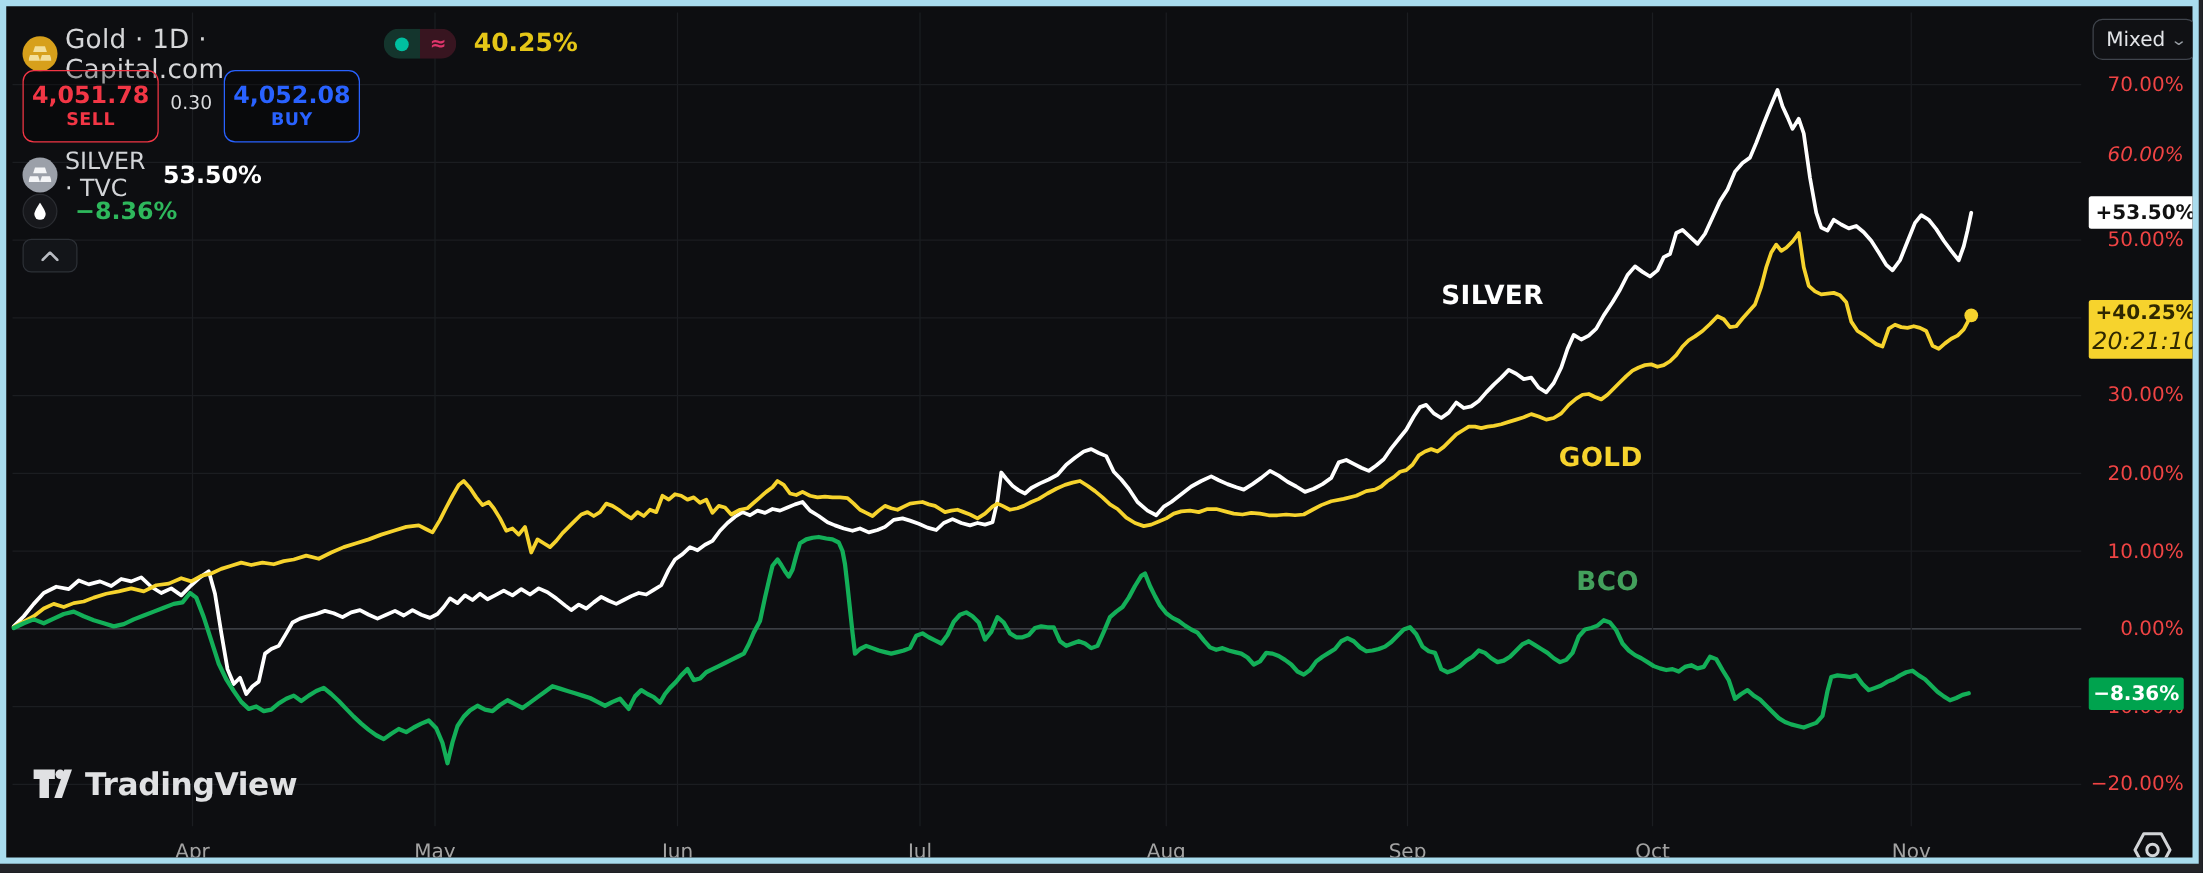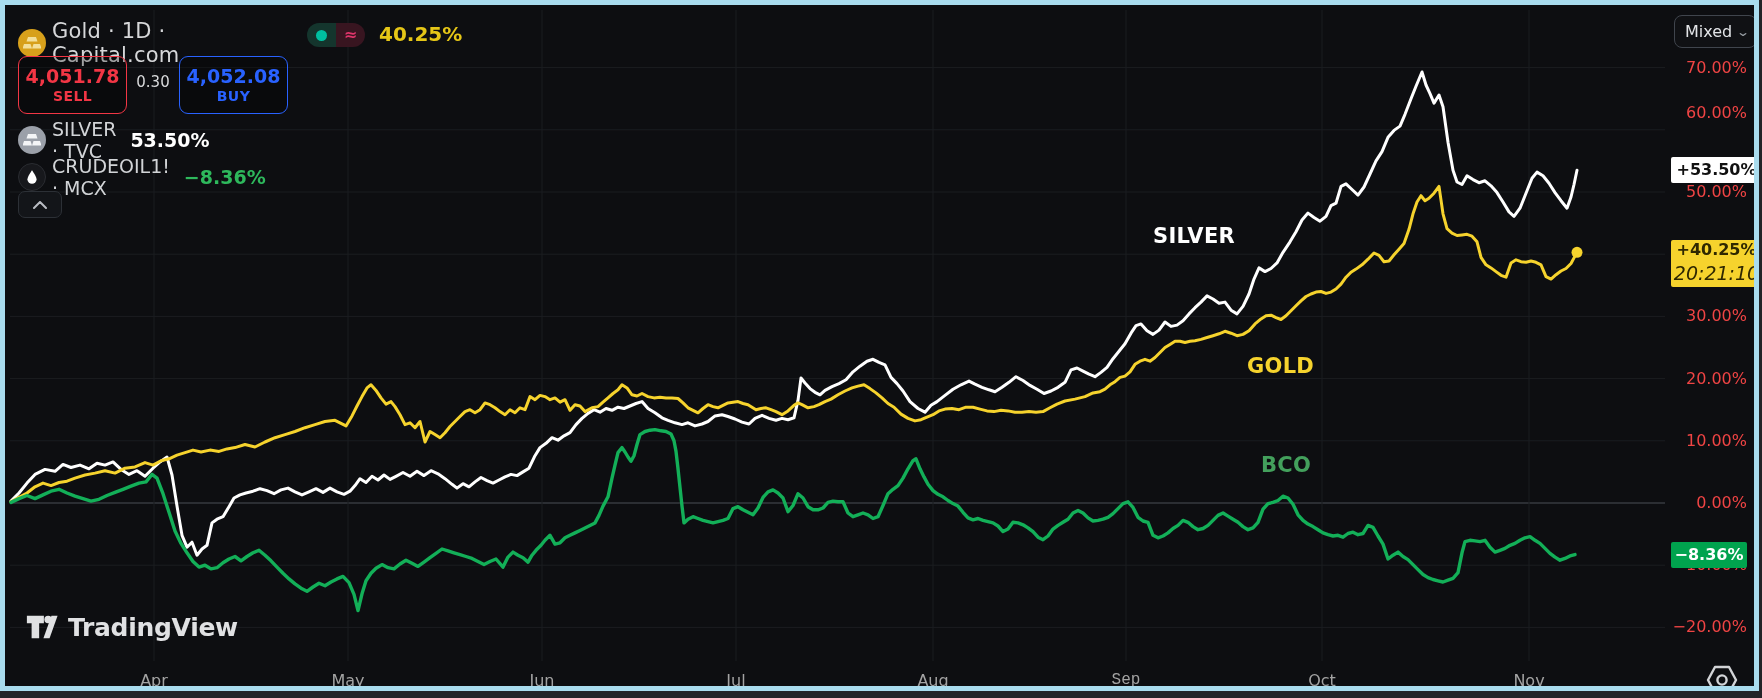--- a/index.html
+++ b/index.html
@@ -135,37 +135,36 @@
           </span>
           <span class="cmp-name" style="margin-left:6px;">SILVER · TVC</span>
           <span class="cmp-val" id="cmp-val-0" style="color: rgb(255, 255, 255);">53.50%</span>
         </div>
         <div class="lrow" style="left:13px;top:150px;">
           <span class="sym-icon" style="background:#17181c;border:1px solid #2a2c31;">
             <svg width="14" height="16" viewBox="0 0 24 28">
                 <path d="M12 2 C12 2 4 13 4 18 a8 8 0 0 0 16 0 C20 13 12 2 12 2 Z" fill="#ffffff"></path>
               </svg>
           </span>
-          <span class="cmp-name" style="margin-left:6px;">CRUDEOIL1! · MCX</span>
           <span class="cmp-val" id="cmp-val-1" style="color: rgb(46, 184, 92);">−8.36%</span>
         </div>
         <div class="collapse-btn">
           <svg width="14" height="8" viewBox="0 0 14 8">
               <polyline points="1,7 7,1 13,7" fill="none" stroke="#b9bcc2" stroke-width="2" stroke-linecap="round" stroke-linejoin="round"></polyline>
             </svg>
         </div>
       </div>
 
       <div class="right-axis" id="right-axis">
         <div class="dropdown">
           <span class="dd-label">Mixed</span>
           <span class="dd-chev">⌄</span>
         </div>
       <span class="ytick" style="top: 52.6px;">70.00%</span>
-          <span class="ytick" style="top: 98px;">60.00%</span>
+          <span class="ytick" style="top: 109px; font-style: italic;">60.00%</span>
           <span class="ytick" style="top: 177px;">50.00%</span>
           <span class="ytick" style="top: 239.2px;">40.00%</span>
           <span class="ytick" style="top: 301.4px;">30.00%</span>
           <span class="ytick" style="top: 363.6px;">20.00%</span>
           <span class="ytick" style="top: 425.8px;">10.00%</span>
           <span class="ytick" style="top: 488px;">0.00%</span>
           <span class="ytick" style="top: 550.2px;">−10.00%</span>
           <span class="ytick" style="top: 612.4px;">−20.00%</span>
           <div class="badge" style="background: rgb(255, 255, 255); color: rgb(17, 17, 17); top: 152.23px; height: 26px;">
             <span class="b1">+53.50%</span>
@@ -178,21 +177,21 @@
             <span class="b1">−8.36%</span>
           </div>
         </div>
 
       <div class="bottom-axis" id="bottom-axis">
           <span class="xtick" style="left: 149px;">Apr</span>
           <span class="xtick" style="left: 343px;">May</span>
           <span class="xtick" style="left: 537px;">Jun</span>
           <span class="xtick" style="left: 731px;">Jul</span>
           <span class="xtick" style="left: 928px;">Aug</span>
-          <span class="xtick" style="left: 1121px; font-family: Liberation Mono, monospace;">Sep</span>
+          <span class="xtick" style="left: 1121px;">Sep</span>
           <span class="xtick" style="left: 1317px;">Oct</span>
           <span class="xtick" style="left: 1524px;">Nov</span>
         </div>
 
       <div class="logo">
         <svg width="34" height="34" viewBox="0 0 36 36">
           <path d="M2 6 h18 v8 h-5 v16 h-8 V14 H2 Z" fill="#e0e1e3"></path>
           <circle cx="24.5" cy="10" r="4" fill="#e0e1e3"></circle>
           <path d="M22 30 L30.5 6 h-6.5 L15.5 30 Z" fill="#e0e1e3" transform="translate(4,0)"></path>
         </svg>

